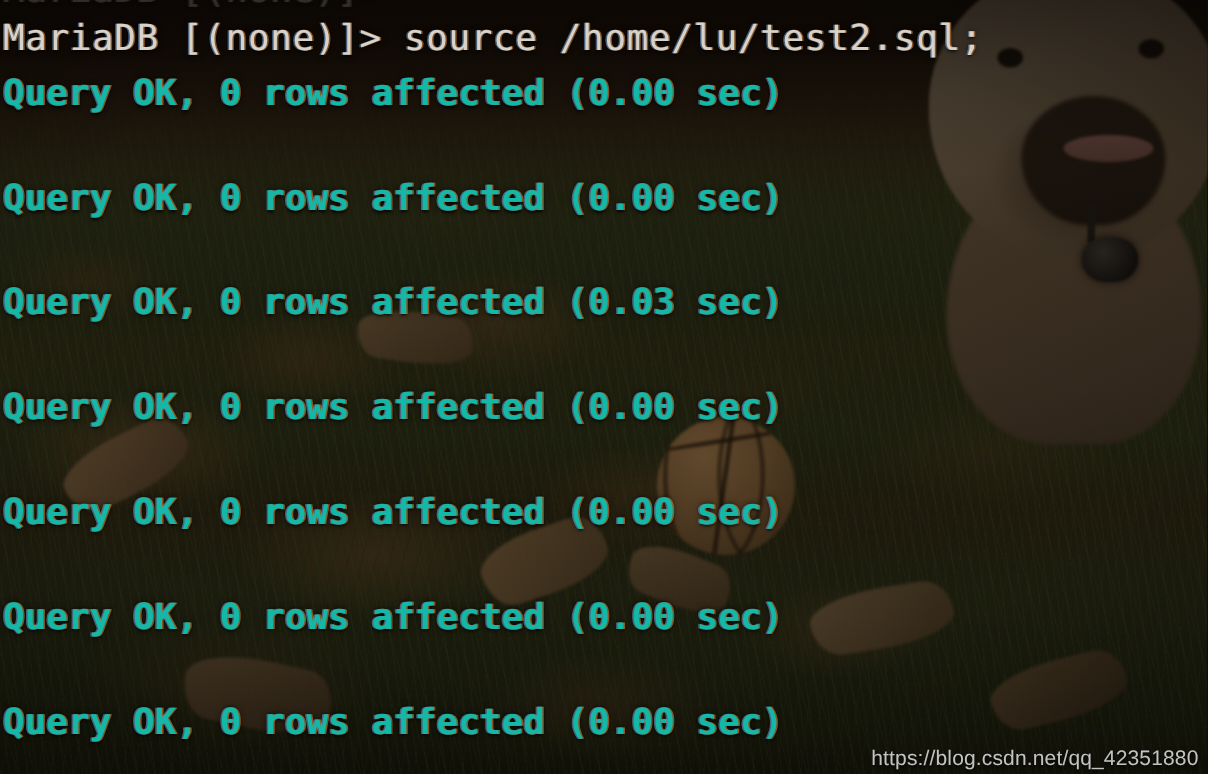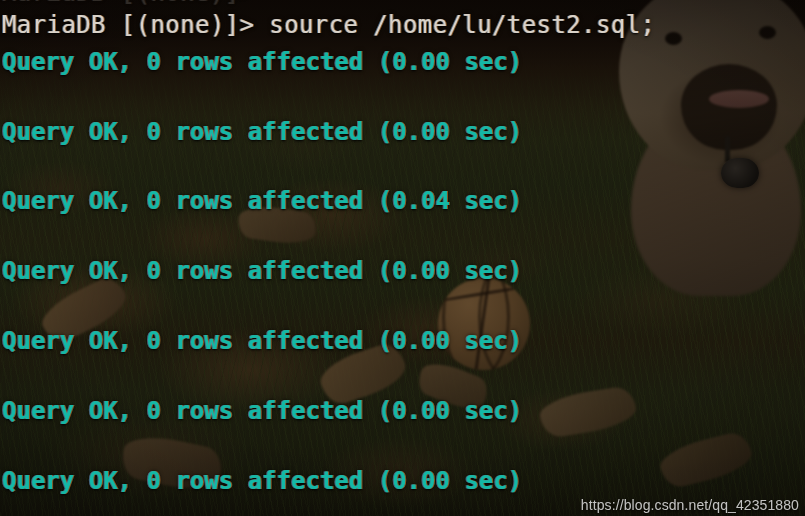--- a/index.html
+++ b/index.html
@@ -291,21 +291,21 @@
   <div id="text-layer">
 
     <div class="term-line prompt truncated-top">MariaDB [(none)]&gt;</div>
 
     <div class="term-line prompt" style="top:10px;">MariaDB [(none)]&gt; source /home/lu/test2.sql;</div>
 
     <div class="term-line" style="top:47px;">Query OK, 0 rows affected (0.00 sec)</div>
 
     <div class="term-line" style="top:117px;">Query OK, 0 rows affected (0.00 sec)</div>
 
-    <div class="term-line" style="top:186px;">Query OK, 0 rows affected (0.04 sec)</div>
+    <div class="term-line" style="top:186px;">Query OK, 0 rows affected (0.03 sec)</div>
 
     <div class="term-line" style="top:256px;">Query OK, 0 rows affected (0.00 sec)</div>
 
     <div class="term-line" style="top:326px;">Query OK, 0 rows affected (0.00 sec)</div>
 
     <div class="term-line" style="top:396px;">Query OK, 0 rows affected (0.00 sec)</div>
 
     <div class="term-line" style="top:466px;">Query OK, 0 rows affected (0.00 sec)</div>
   </div>
 

